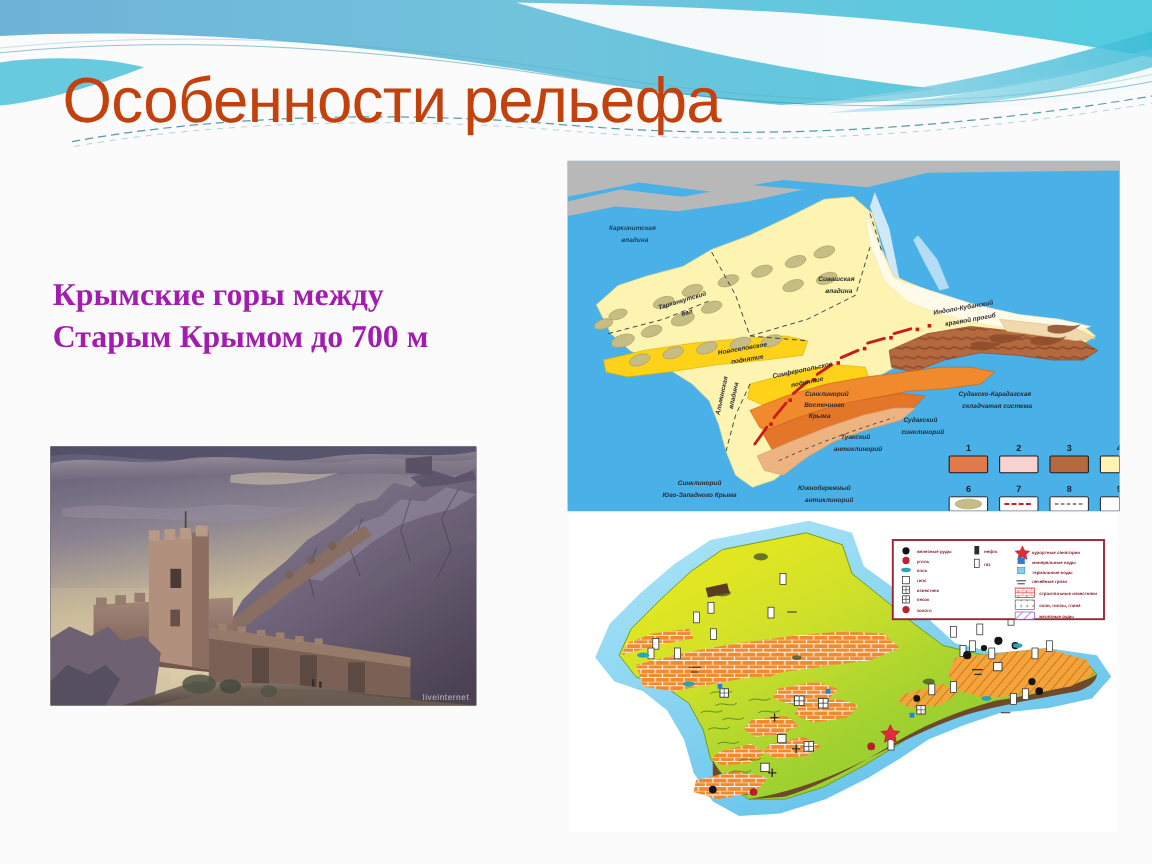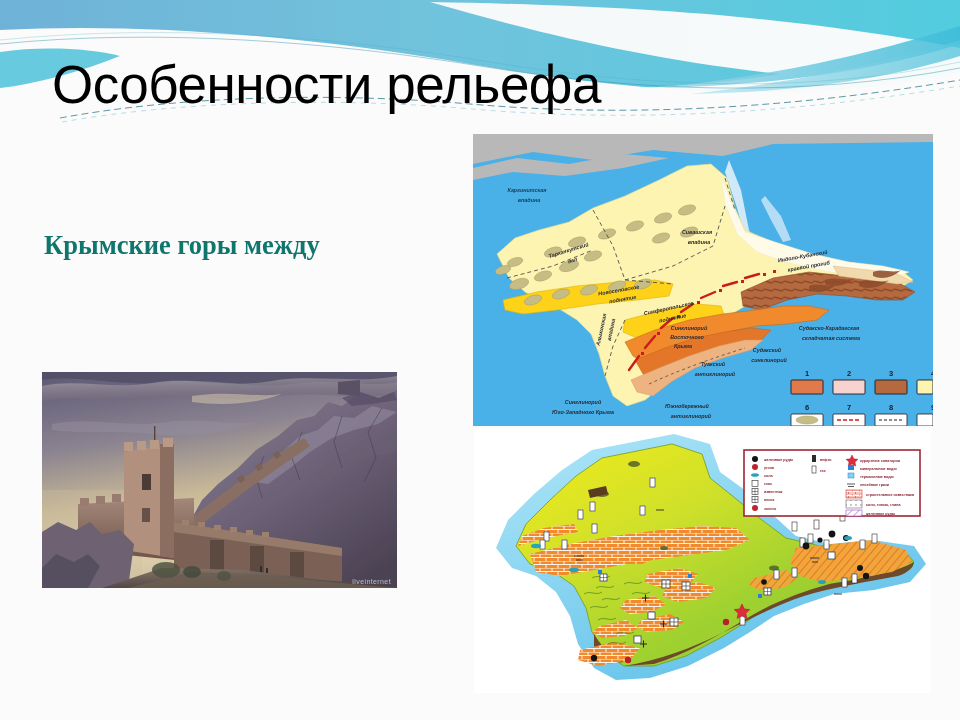--- a/index.html
+++ b/index.html
@@ -19,37 +19,37 @@
     overflow: hidden;
     pointer-events: none;
   }
 
   
   #title {
     position: absolute;
     left: 52px; top: 57px;
     font-size: 53px;
     line-height: 1.05;
-    color: #000000;
+    color: #c2410c;
     font-family: "Liberation Sans", sans-serif;
     font-weight: 400;
     letter-spacing: -0.5px;
     white-space: nowrap;
   }
 
   
   #body-text {
     position: absolute;
     left: 44px; top: 228px;
     width: 400px;
     font-family: "Liberation Serif", serif;
     font-weight: bold;
     font-size: 26.5px;
     line-height: 1.32;
-    color: #0f766e;
+    color: #a21caf;
   }
 
   
   #photo-frame {
     position: absolute;
     left: 42px; top: 372px;
     width: 355px; height: 216px;
     overflow: hidden;
     background: #2b2030;
   }
@@ -140,20 +140,21 @@
     <path d="M62,122 C182,101 332,97 472,109 C622,122 782,115 960,86" fill="none" stroke="#74b9c9" stroke-width="0.7" stroke-dasharray="5 5" opacity=".7"></path>
 
     <path d="M0,52 C40,46 90,48 120,56 C80,72 36,84 0,88 Z" fill="#57c4dc" opacity=".9"></path>
   </svg>
 </div>
 
 <div id="title">Особенности рельефа</div>
 
 <div id="body-text">
   <div>Крымские горы между</div>
+  <div>Старым Крымом до 700 м</div>
 </div>
 
 <div id="photo-frame">
   <svg id="photo-canvas" viewBox="0 0 355 216" preserveAspectRatio="none">
     <defs>
       <linearGradient id="sky" x1="0" y1="0" x2="0.25" y2="1">
         <stop offset="0" stop-color="#5c5a76"></stop>
         <stop offset="0.35" stop-color="#8e8894"></stop>
         <stop offset="0.62" stop-color="#cfc19b"></stop>
         <stop offset="0.85" stop-color="#e8dcb4"></stop>

